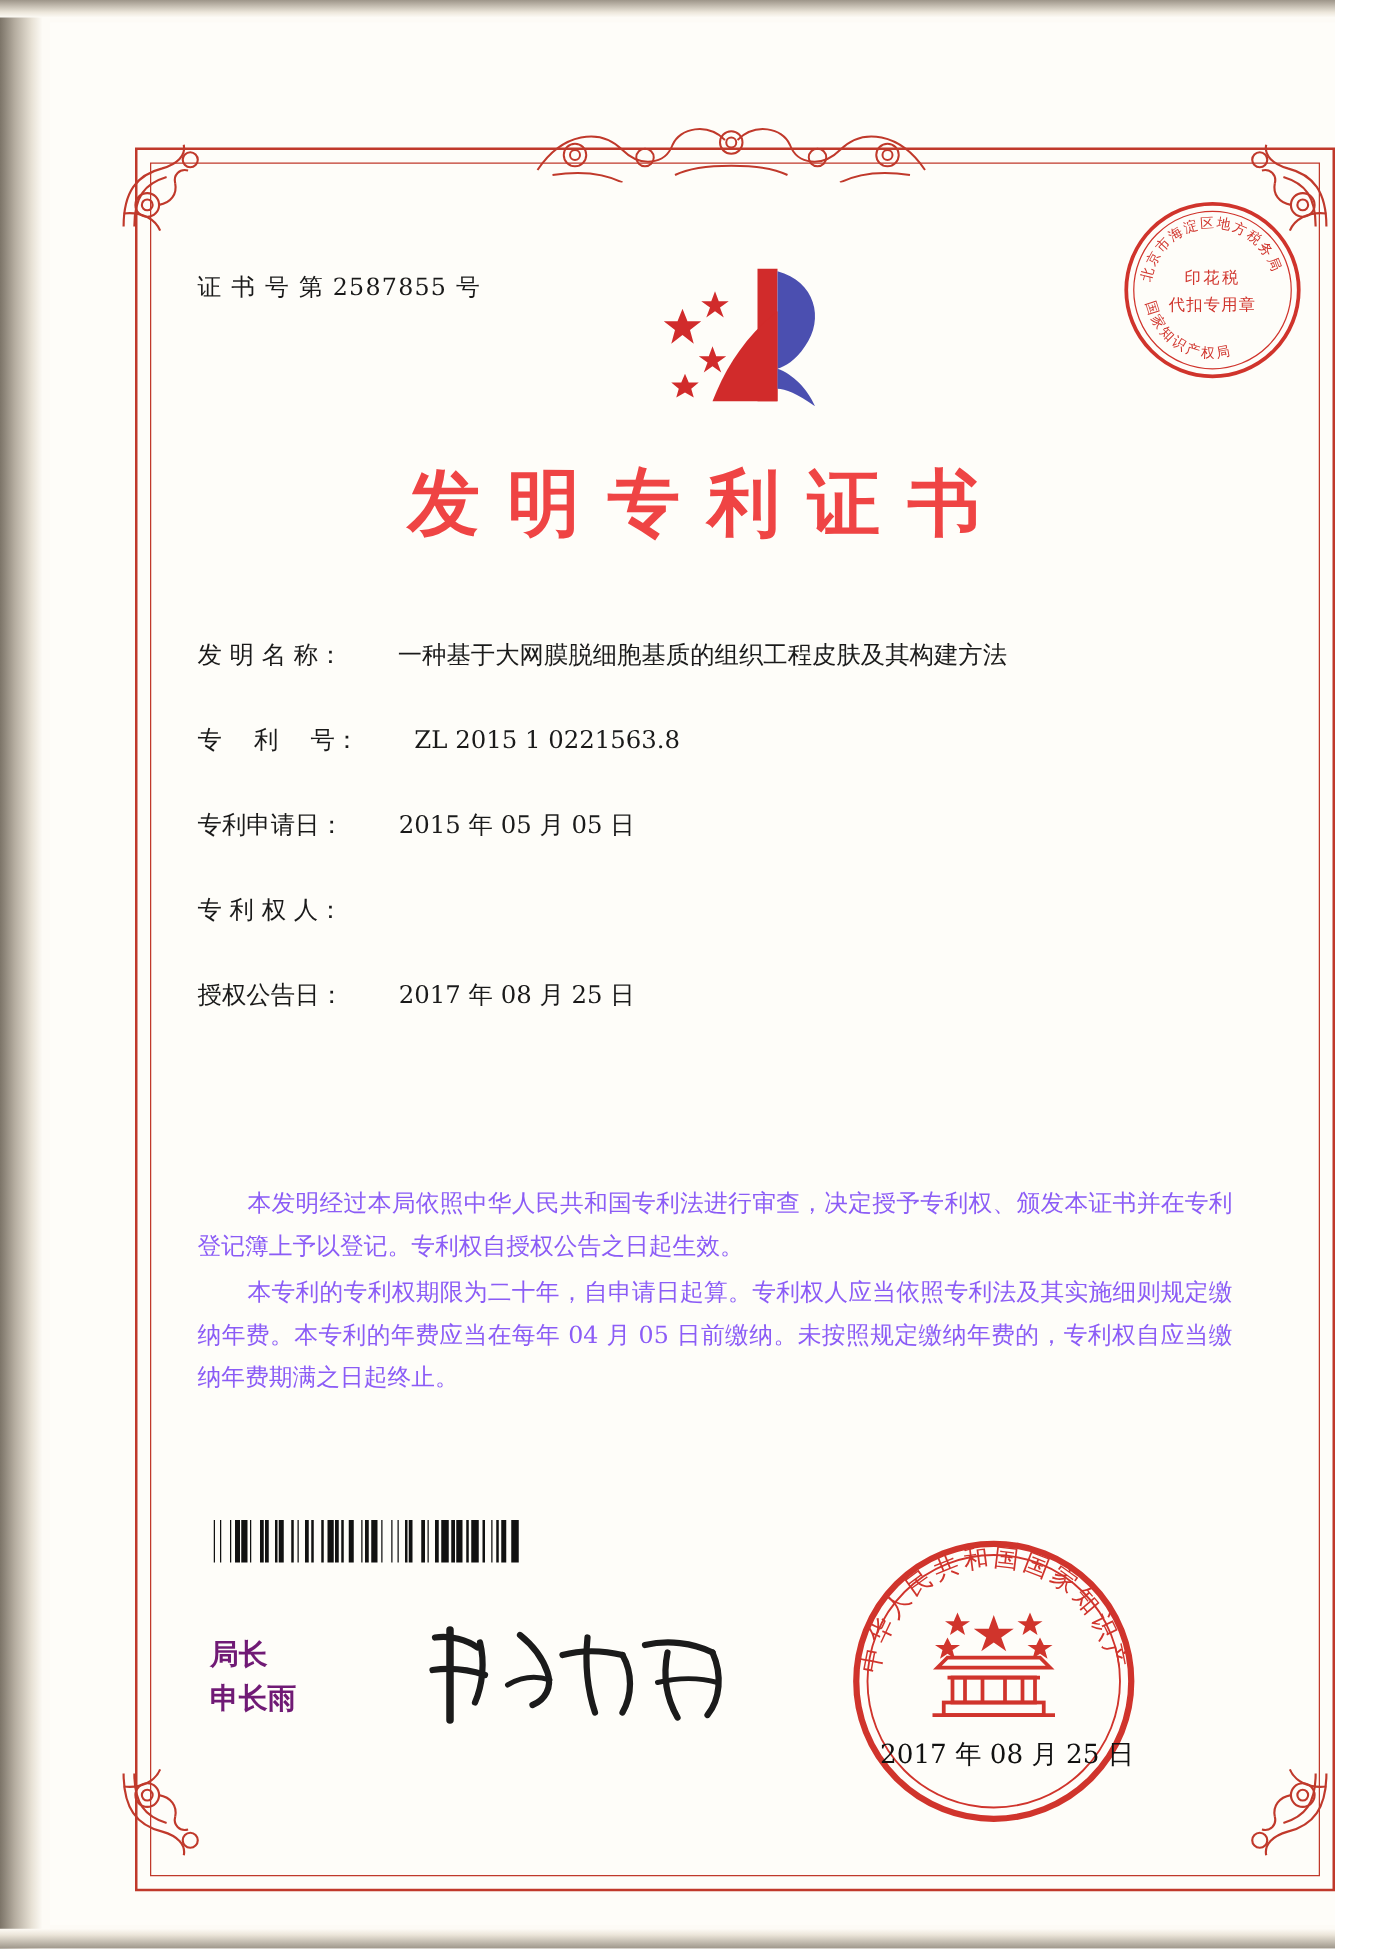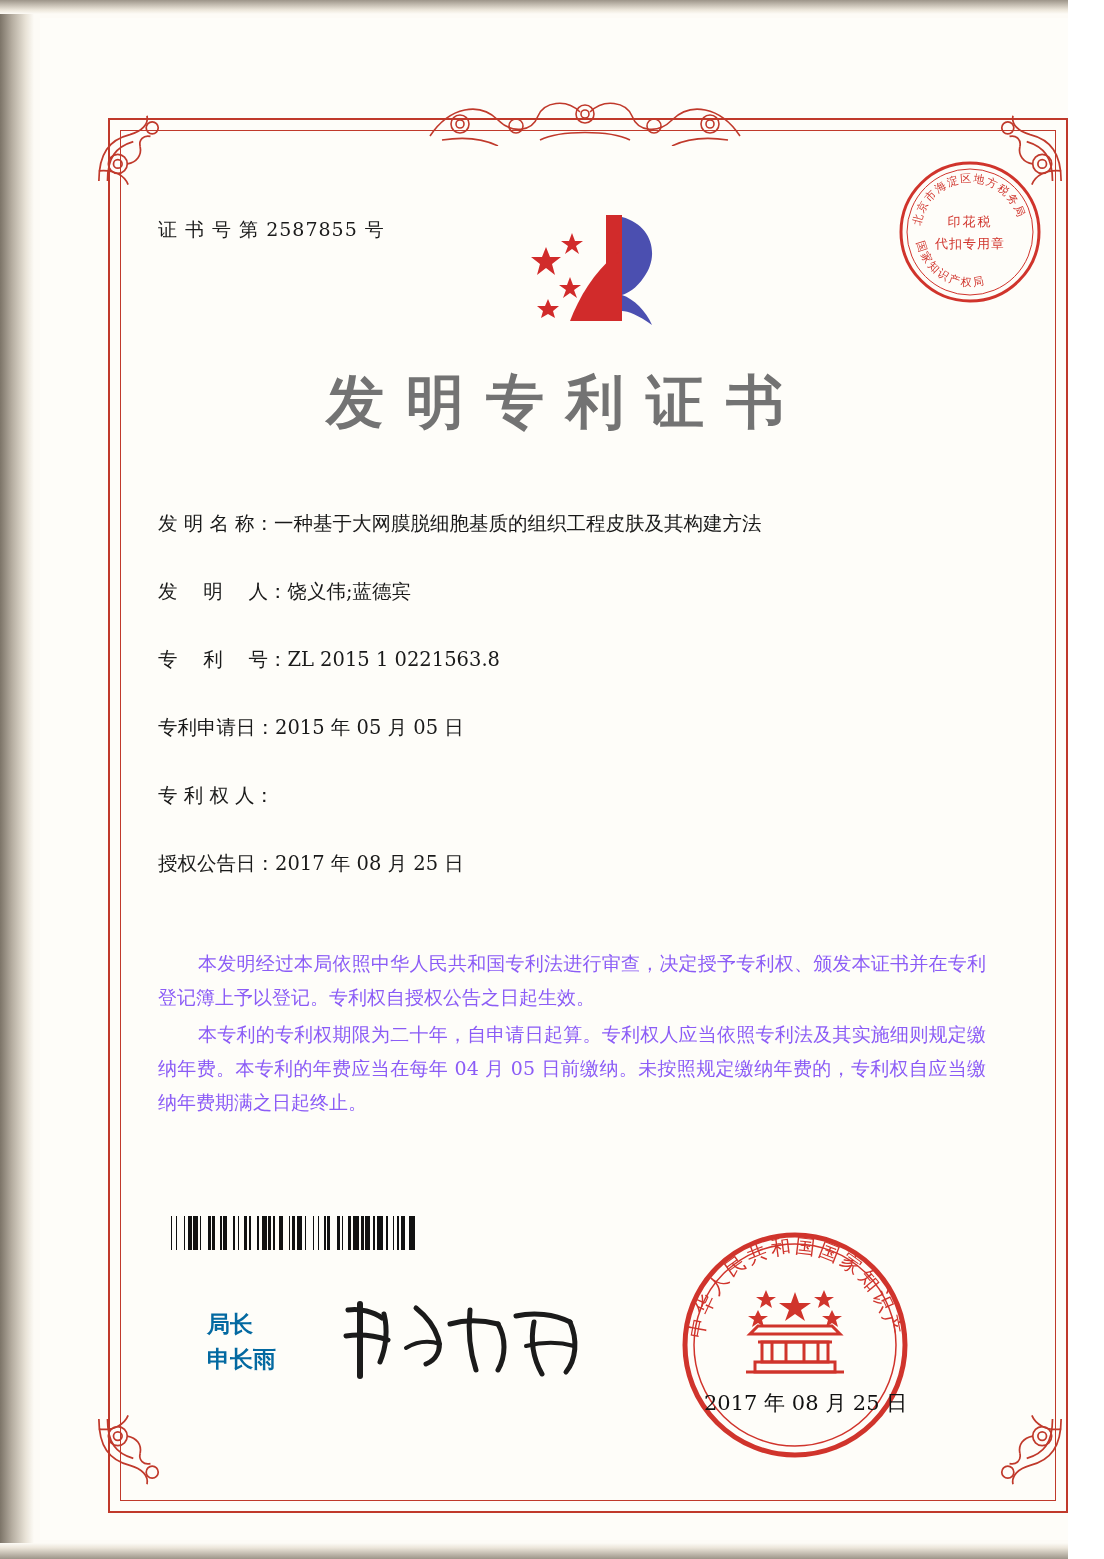--- a/index.html
+++ b/index.html
@@ -117,21 +117,21 @@
   .title {
     position: absolute;
     left: 0; top: 346px;
     width: 1030px;
     text-align: center;
     font-family: "DejaVu Serif", "Liberation Serif", serif;
     font-weight: bold;
     font-size: 58px;
     letter-spacing: 22px;
     text-indent: 22px;
-    color: #737373;
+    color: #ef4444;
   }
 
   
   .fields {
     position: absolute;
     left: 118px;
     top: 492px;
     width: 840px;
     font-family: "DejaVu Serif", "Liberation Serif", serif;
     font-size: 19.5px;
@@ -141,20 +141,21 @@
     display: flex;
     align-items: center;
     margin-bottom: 41px;
     white-space: nowrap;
   }
   .field .lbl {
     display: inline-block;
   }
   .field .val {
     display: inline-block;
+    margin-left: 44px;
   }
 
   
   .body-text {
     position: absolute;
     left: 118px;
     top: 928px;
     width: 828px;
     font-family: "DejaVu Serif", "Liberation Serif", serif;
     font-size: 19px;
@@ -182,22 +183,21 @@
   }
 
   
   .director {
     position: absolute;
     left: 128px; top: 1288px;
     font-family: "DejaVu Serif", "Liberation Serif", serif;
     font-size: 23px;
     font-weight: bold;
     line-height: 35px;
-    color: #0369a1;
-    margin-left: 39px;
+    color: #701a75;
   }
   .signature {
     position: absolute;
     left: 290px; top: 1272px;
     width: 275px; height: 95px;
     color: #1b1b1b;
   }
   .signature svg { width: 100%; height: 100%; display:block; }
 
   
@@ -343,24 +343,20 @@
         <text x="74" y="90" text-anchor="middle" font-size="13" fill="#d0342c" font-family="'DejaVu Serif',serif" letter-spacing="1">代扣专用章</text>
       </svg>
     </div>
 
     <div class="title">发明专利证书</div>
 
     <div class="fields">
       <div class="field">
         <span class="lbl">发 明 名 称：</span>
         <span class="val">一种基于大网膜脱细胞基质的组织工程皮肤及其构建方法</span>
-      </div>
-      <div class="field">
-        <span class="lbl">发　 明　 人：</span>
-        <span class="val">饶义伟;蓝德宾</span>
       </div>
       <div class="field">
         <span class="lbl">专　 利　 号：</span>
         <span class="val">ZL 2015 1 0221563.8</span>
       </div>
       <div class="field">
         <span class="lbl">专利申请日：</span>
         <span class="val">2015 年 05 月 05 日</span>
       </div>
       <div class="field">

